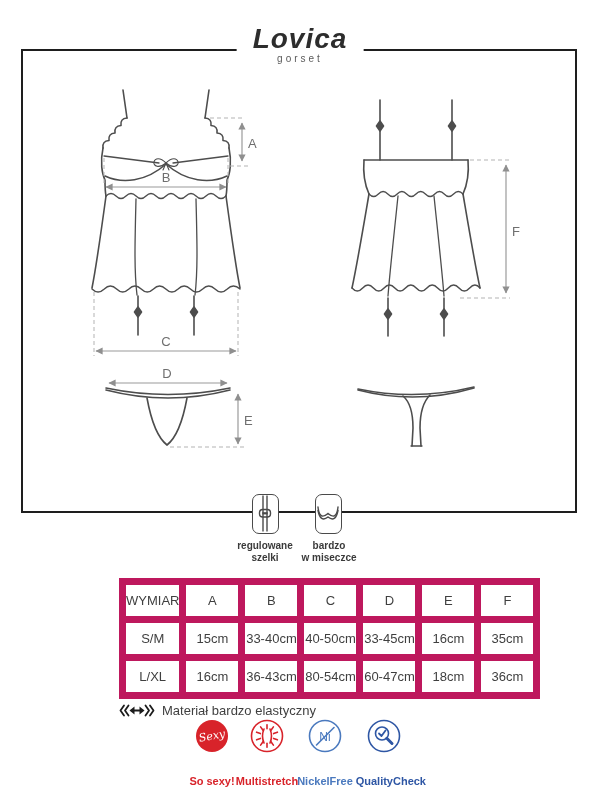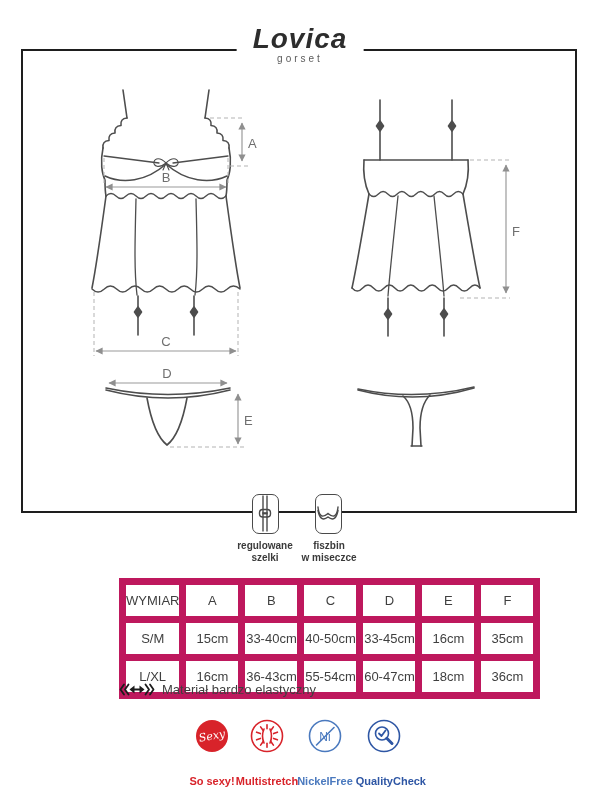--- a/index.html
+++ b/index.html
@@ -34,21 +34,21 @@
   table.size-table{
     position:absolute;left:119px;top:578px;border-collapse:collapse;z-index:2;
   }
   table.size-table td{
     border:7px solid #be185d;text-align:center;vertical-align:middle;
     font-size:13px;color:#3f3f3f;height:31px;padding:0;
   }
   .col-size{width:53px;}
   .col-val{width:52px;}
   .material-note{
-    position:absolute;left:119px;top:682px;display:flex;align-items:center;
+    position:absolute;left:119px;top:703px;display:flex;align-items:center;
     gap:7px;z-index:2;
   }
   .material-note .note-text{font-size:13px;color:#3f3f3f;}
   .badge{
     position:absolute;top:719px;width:84px;transform:translateX(-50%);
     text-align:center;z-index:2;
   }
   .badge .badge-label{font-size:11px;font-weight:700;margin-top:18px;white-space:nowrap;}
 </style>
 </head>
@@ -204,21 +204,21 @@
       <path d="M2,12 Q3.5,26 12,18.5 Q20.5,26 22,12"></path>
       <path d="M2,15.5 Q4.5,28 12,22 Q19.5,28 22,15.5"></path>
     </g>
   </svg>
 </div>
 <div class="feature-label" style="left:220px;top:540px;">
   <div>regulowane</div>
   <div>szelki</div>
 </div>
 <div class="feature-label" style="left:284px;top:540px;">
-  <div>fiszbin</div>
+  <div>bardzo</div>
   <div>w miseczce</div>
 </div>
 
 <table class="size-table">
   <tbody>
       <tr>
     <td class="col-size">WYMIAR</td>
     <td class="col-val">A</td>
     <td class="col-val">B</td>
     <td class="col-val">C</td>
@@ -232,21 +232,21 @@
     <td>33-40cm</td>
     <td>40-50cm</td>
     <td>33-45cm</td>
     <td>16cm</td>
     <td>35cm</td>
   </tr>
   <tr>
     <td>L/XL</td>
     <td>16cm</td>
     <td>36-43cm</td>
-    <td>55-54cm</td>
+    <td>80-54cm</td>
     <td>60-47cm</td>
     <td>18cm</td>
     <td>36cm</td>
   </tr>
 </tbody>
   </table>
 
 <div class="material-note">
   <svg width="36" height="15" viewBox="0 0 36 15">
     <g stroke="#1c1c1c" stroke-width="1.8" fill="none" stroke-linecap="round" stroke-linejoin="round">

